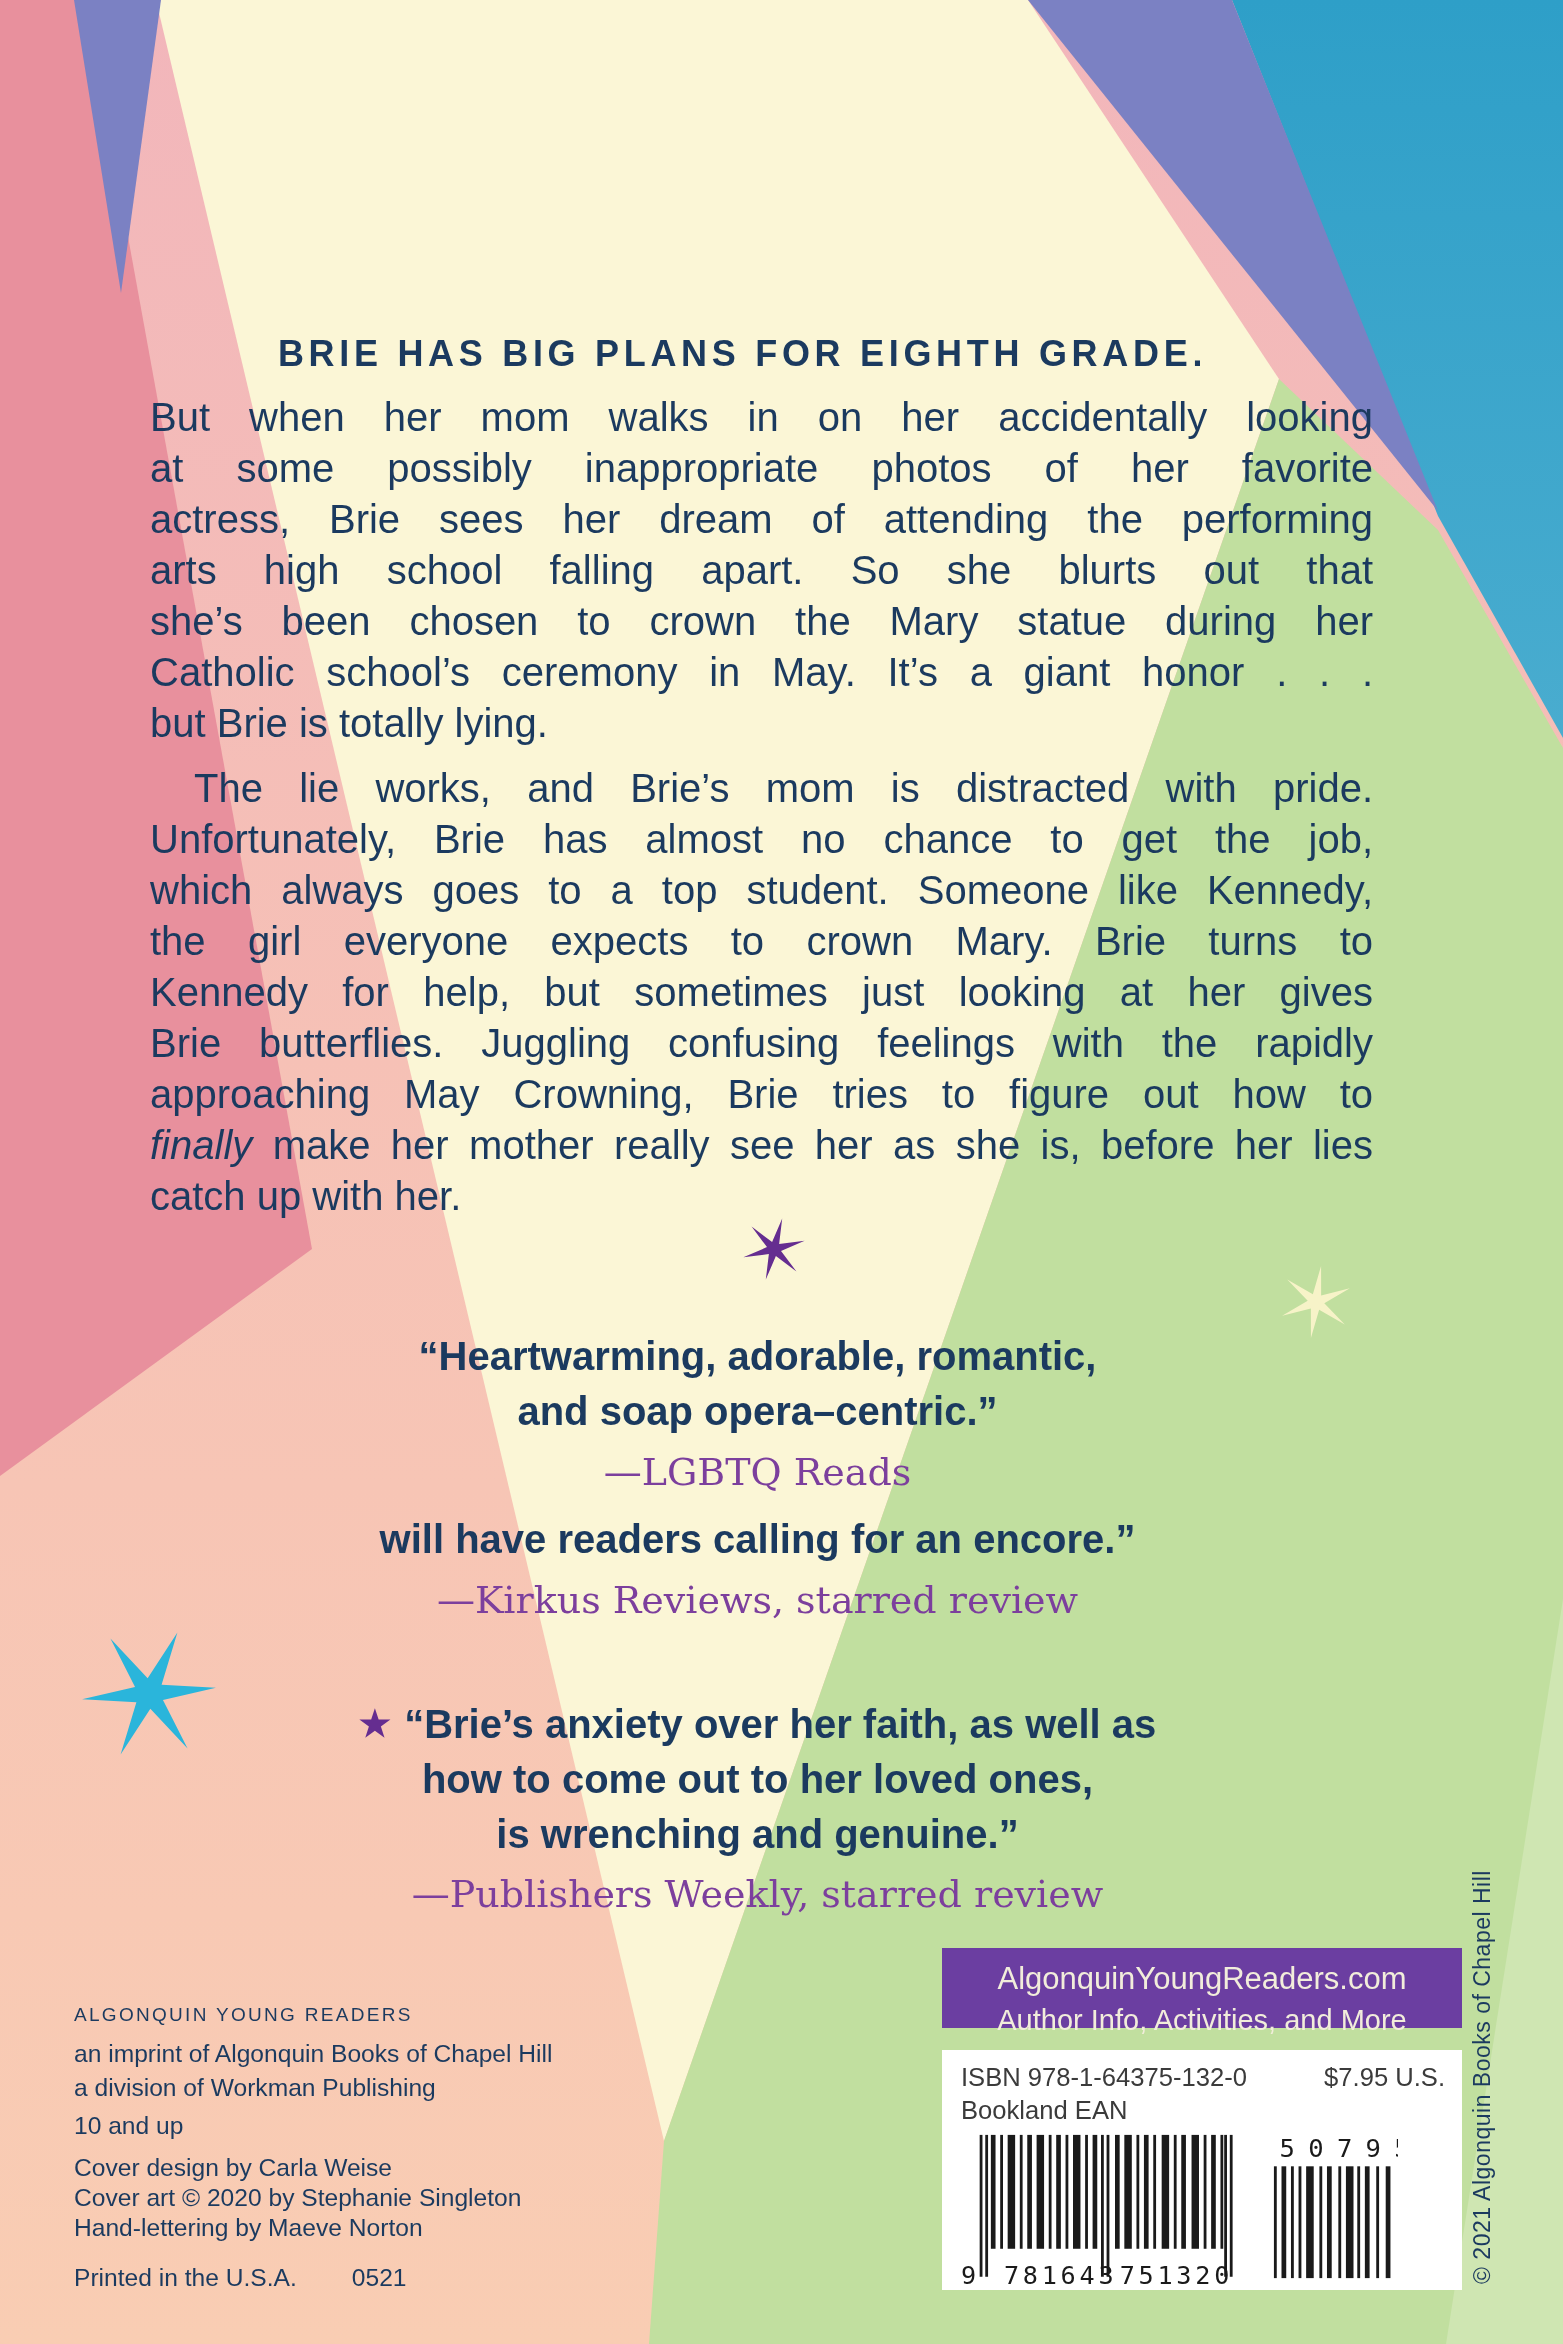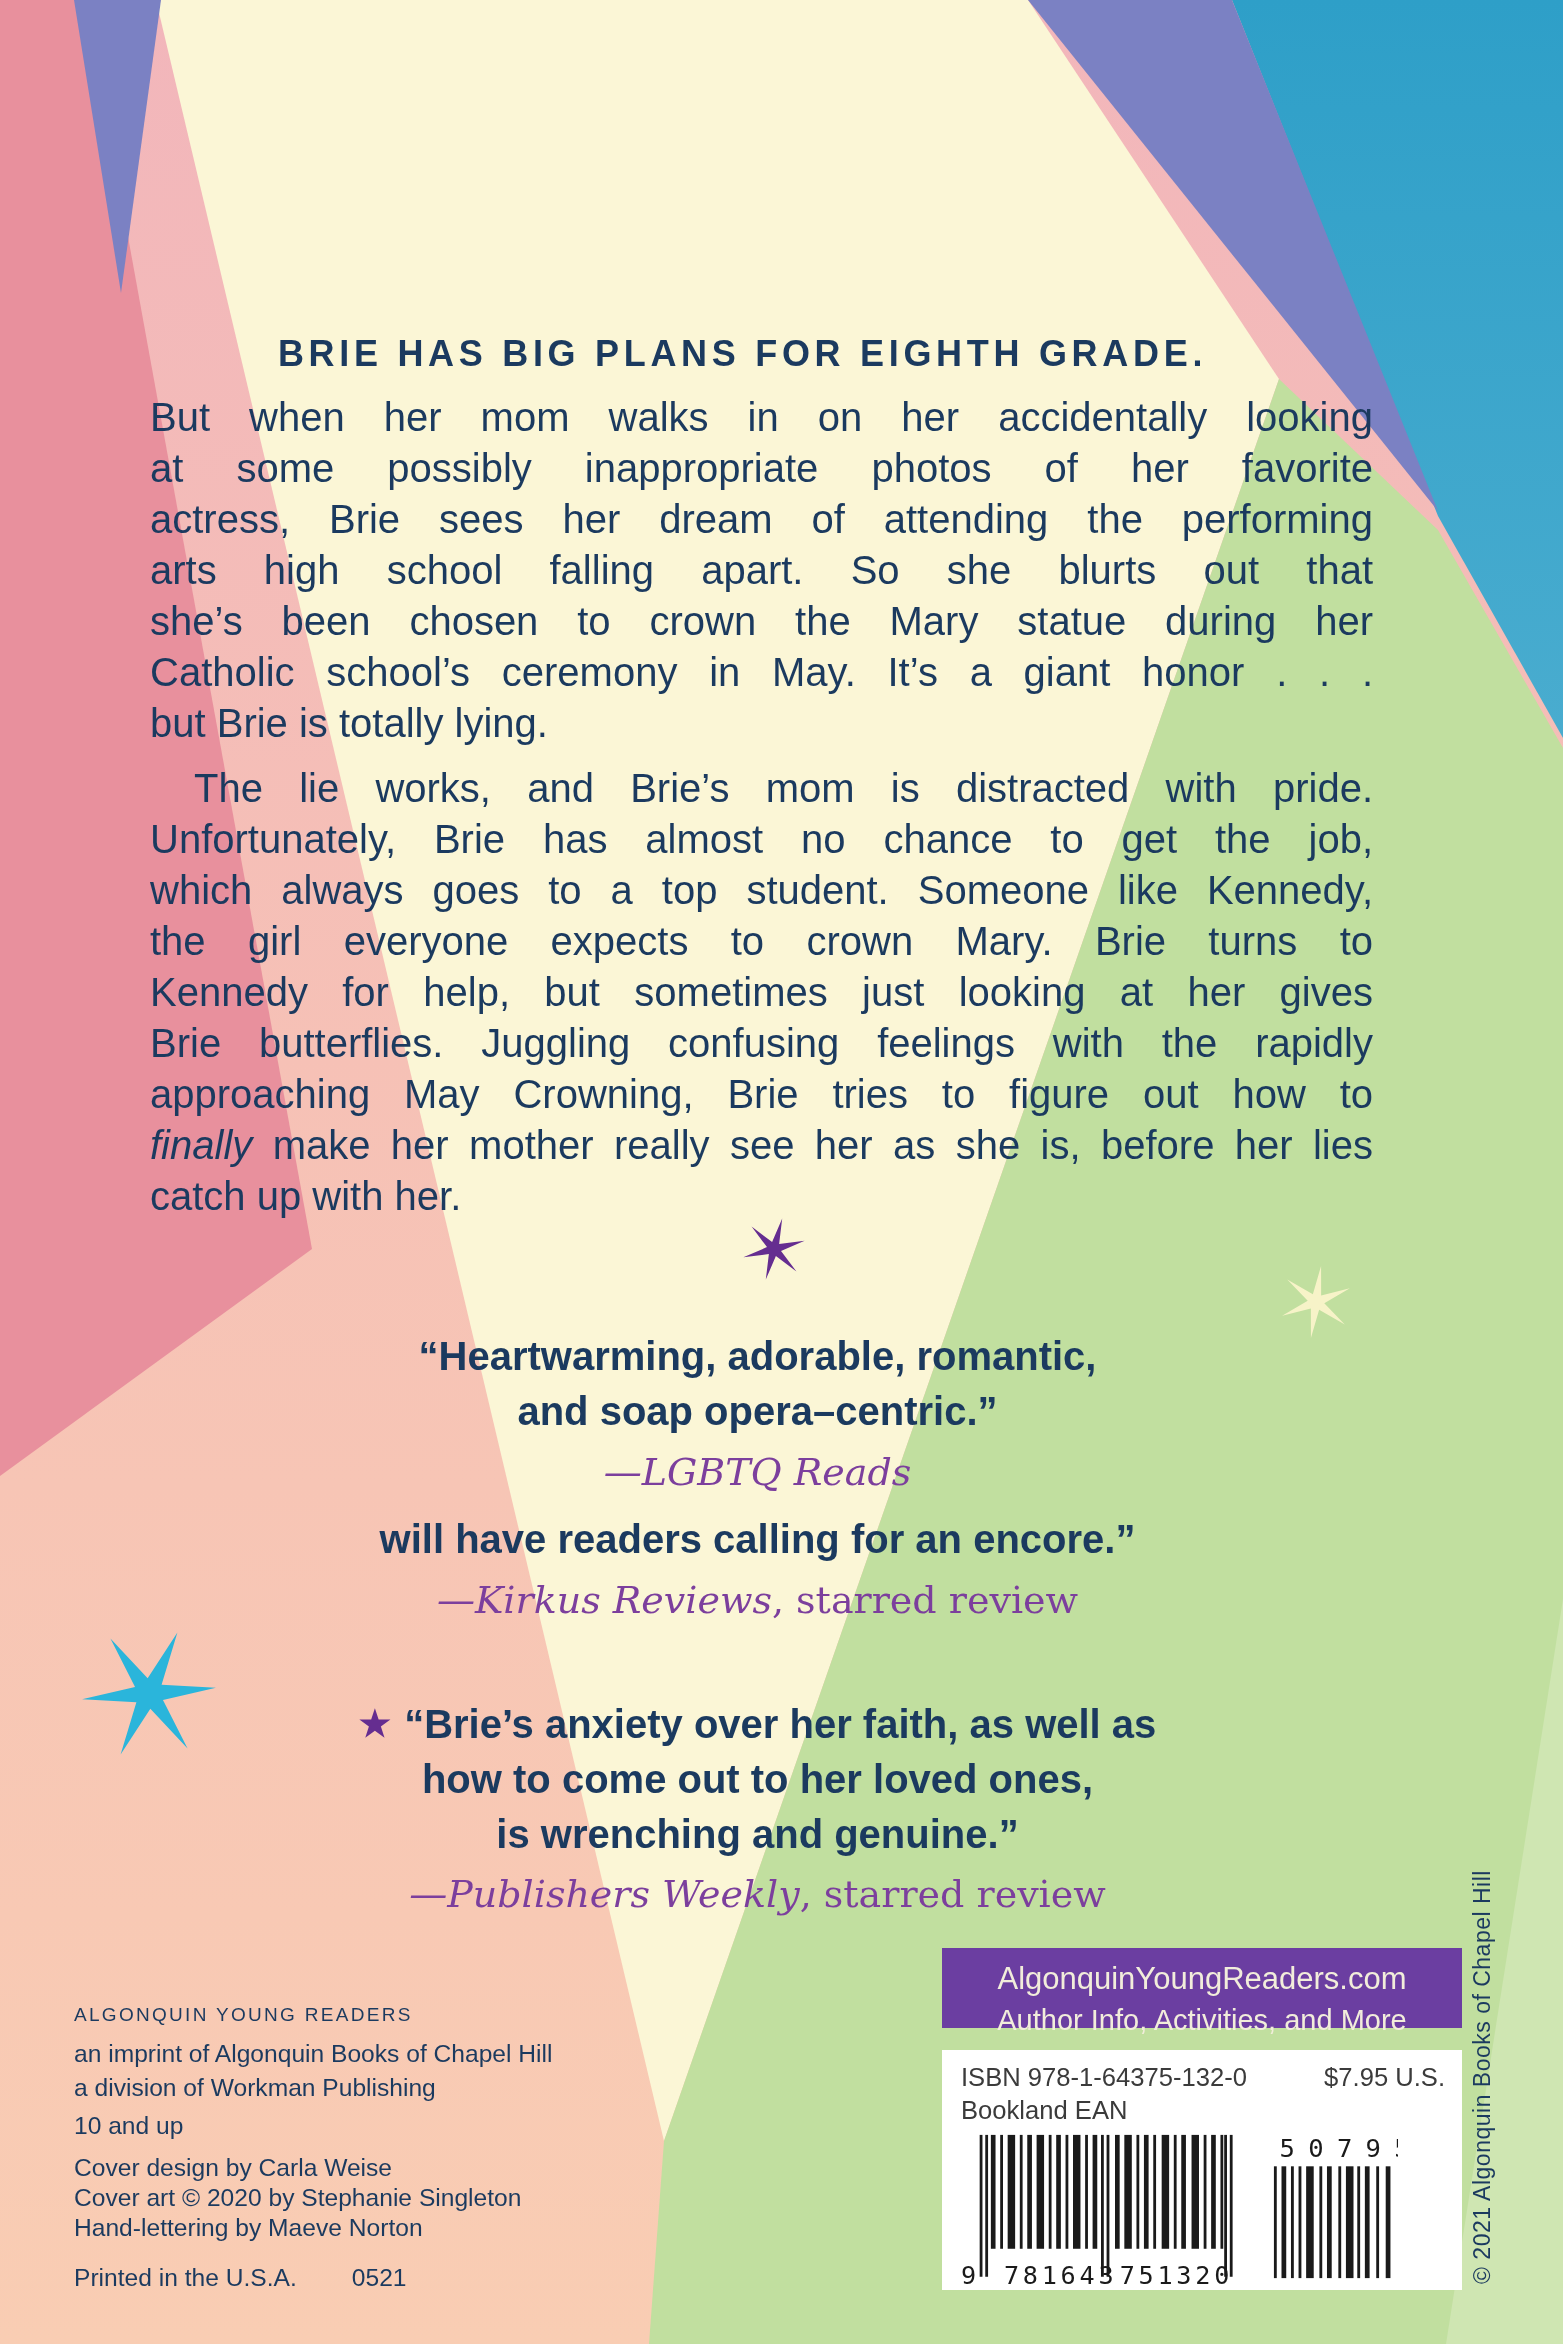--- a/index.html
+++ b/index.html
@@ -28,21 +28,21 @@
   .jline{text-align:justify;text-align-last:justify;}
   .jline.last{text-align-last:left;}
   .indent{text-indent:44px;}
   .ital{font-style:italic;margin-top:28px;}
 
   .quote{left:81px;width:1353px;text-align:center;}
   .q1{top:1329px;} .q2{top:1512px;} .q3{top:1696px;}
   .qline{font-weight:bold;font-size:40px;line-height:55px;color:#1B3A5F;}
   .qstar{color:#652D90;font-size:36px;margin-right:13.2px;vertical-align:1.9px;}
   .attr{margin-top:9.5px;font-family:"DejaVu Serif",serif;font-size:38px;line-height:47px;color:#7C3F9D;}
-  .attr .src{font-style:italic;margin-top:42px;}
+  .attr .src{margin-top:42px;}
 
   .pub-line{left:74px;font-size:24.6px;color:#1B3A5F;}
   .pub-name{font-weight:normal;font-size:19px;letter-spacing:2.3px;text-align:center;}
 
   .webbox{left:942px;top:1948px;width:520px;height:80px;background:#6B3EA1;color:#F2EDDB;
           text-align:center;}
   .webbox .url{font-size:31px;margin-top:13.2px;}
   .webbox .sub{font-size:29px;margin-top:6.6px;}
 
   .isbnbox{left:942px;top:2050px;width:520px;height:240px;background:#FFFFFF;color:#3B3B3B;

